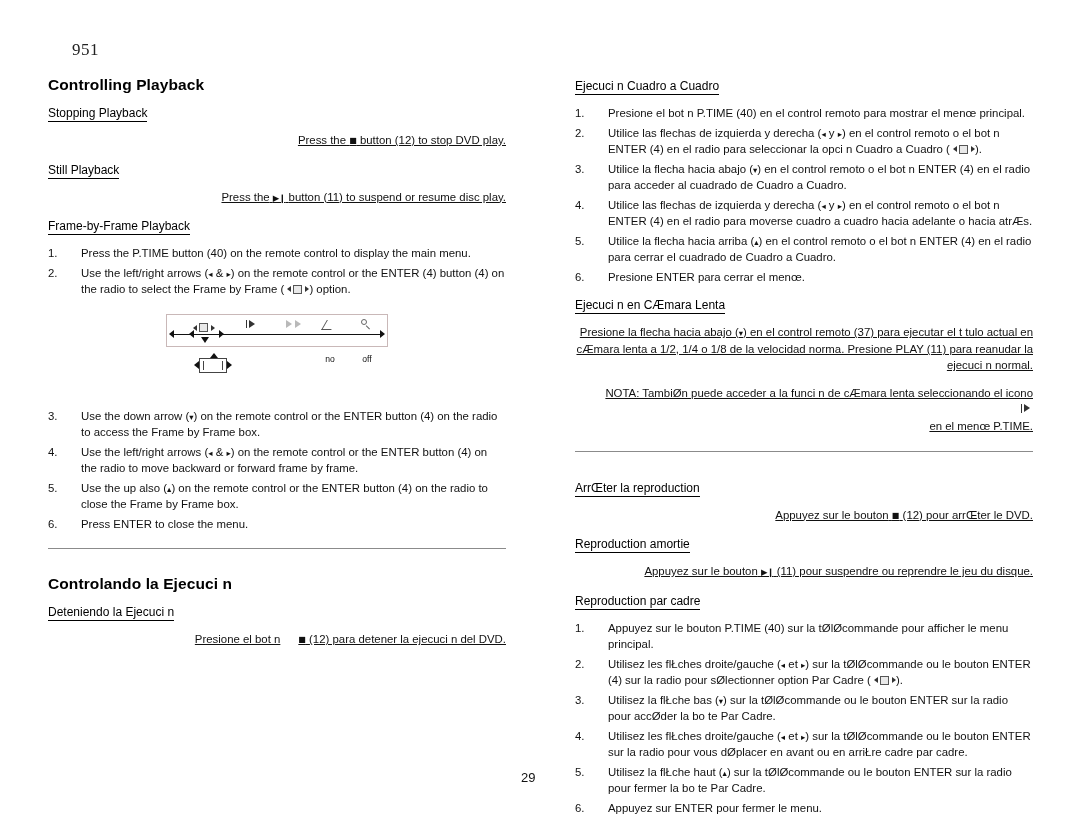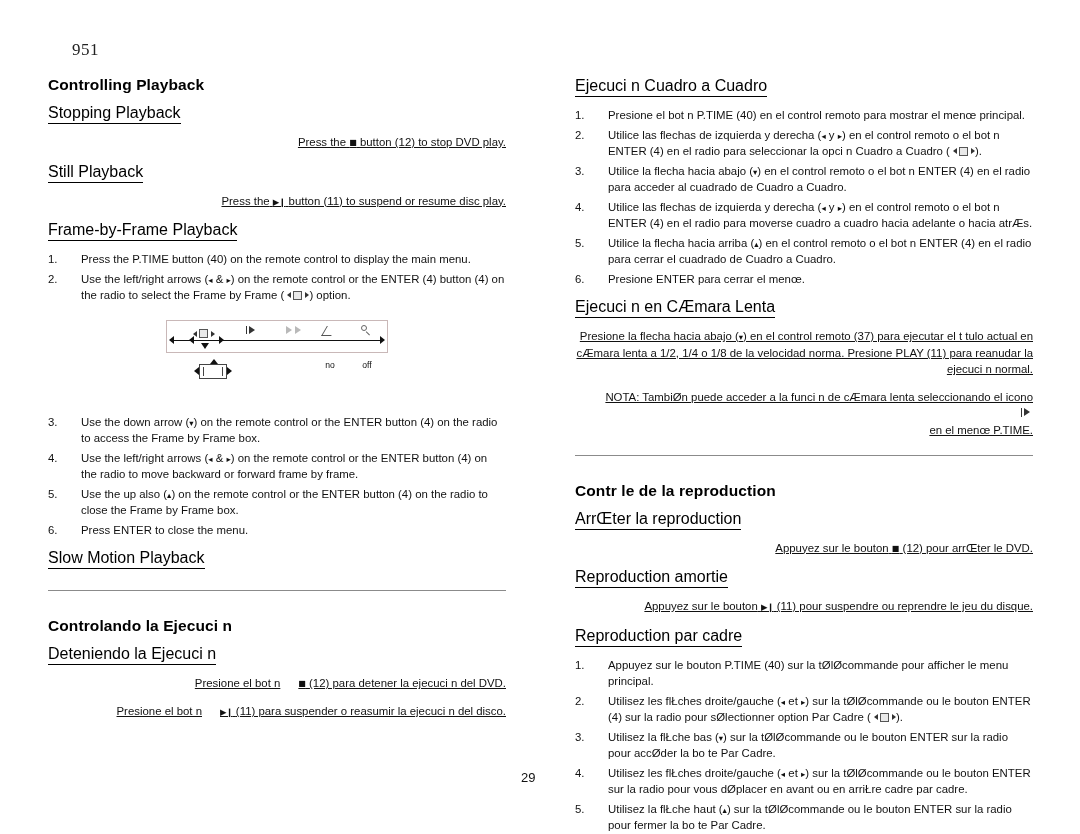--- a/index.html
+++ b/index.html
@@ -46,21 +46,21 @@
 
   
   .h1 {
     font-size: 15.5px;
     font-weight: bold;
     letter-spacing: 0.1px;
     margin: 0 0 9px 0;
     color: #000;
   }
   .h2 {
-    font-size: 16px;
+    font-size: 12px;
     font-weight: normal;
     margin: 0 0 5px 0;
     display: inline-block;
     border-bottom: 1px solid #000;
     padding-bottom: 0px;
     line-height: 1.25;
   }
   .h2-wrap { margin: 0 0 5px 0; }
 
   p.body {
@@ -446,40 +446,33 @@
         <span>Use the left/right arrows (</span><span class="gl gl-arrow">◂</span>
         <span>&amp;</span>
         <span class="gl gl-arrow">▸</span><span>) on the remote control or the ENTER button (4) on the radio to move backward or forward frame by frame.</span>
       </li>
       <li>
         <span>Use the up also (</span><span class="gl gl-arrow">▴</span><span>) on the remote control or the ENTER button (4) on the radio to close the Frame by Frame box.</span>
       </li>
       <li><span>Press ENTER to close the menu.</span></li>
     </ol>
 
-    <div class="h2-wrap">
-      <span class="h2">Slow Motion Playback</span>
-    </div>
 
     <hr class="rule">
 
     <h1 class="h1">Controlando la Ejecuci n</h1>
 
     <div class="h2-wrap">
       <span class="h2">Deteniendo la Ejecuci n </span>
     </div>
     <p class="body">
       <span>Presione el bot n</span><span class="gap-s"></span><span class="gl gl-stop">■</span>
       <span>(12) para  detener la ejecuci n del DVD.</span>
     </p>
 
-    <p class="body">
-      <span>Presione el bot n</span><span class="gap-s"></span><span class="gl-pause">▶❙</span>
-      <span>(11) para suspender  o reasumir la ejecuci n del disco.</span>
-    </p>
   </div>
 
   <div class="col col-right">
 
     <div class="h2-wrap">
       <span class="h2">Ejecuci n Cuadro a Cuadro </span>
     </div>
     <ol class="steps">
       <li><span>Presione el bot n  P.TIME (40) en el control remoto para mostrar el menœ principal.</span></li>
       <li>
@@ -508,21 +501,20 @@
     <p class="body">
       <span>Presione la flecha hacia abajo (</span><span class="gl gl-arrow">▾</span><span>) en el control remoto (37) para ejecutar el t tulo actual en cÆmara lenta a 1/2, 1/4 o 1/8 de la velocidad norma. Presione PLAY (11) para reanudar la ejecuci n normal.</span>
     </p>
     <p class="body">
       <span>NOTA: TambiØn puede acceder a la funci n de cÆmara lenta seleccionando el icono</span><span class="gap-l"></span><span class="icon-slow"><span class="bar"></span><span class="tri"></span></span><br>
       <span>en el menœ P.TIME.</span>
     </p>
 
     <hr class="rule">
 
-    <h1 class="h1">Contr le de la reproduction</h1>
 
     <div class="h2-wrap">
       <span class="h2">ArrŒter la reproduction</span>
     </div>
     <p class="body">
       <span>Appuyez sur le bouton</span>
       <span class="gl gl-stop">■</span>
       <span>(12) pour arrŒter le DVD.</span>
     </p>
 

